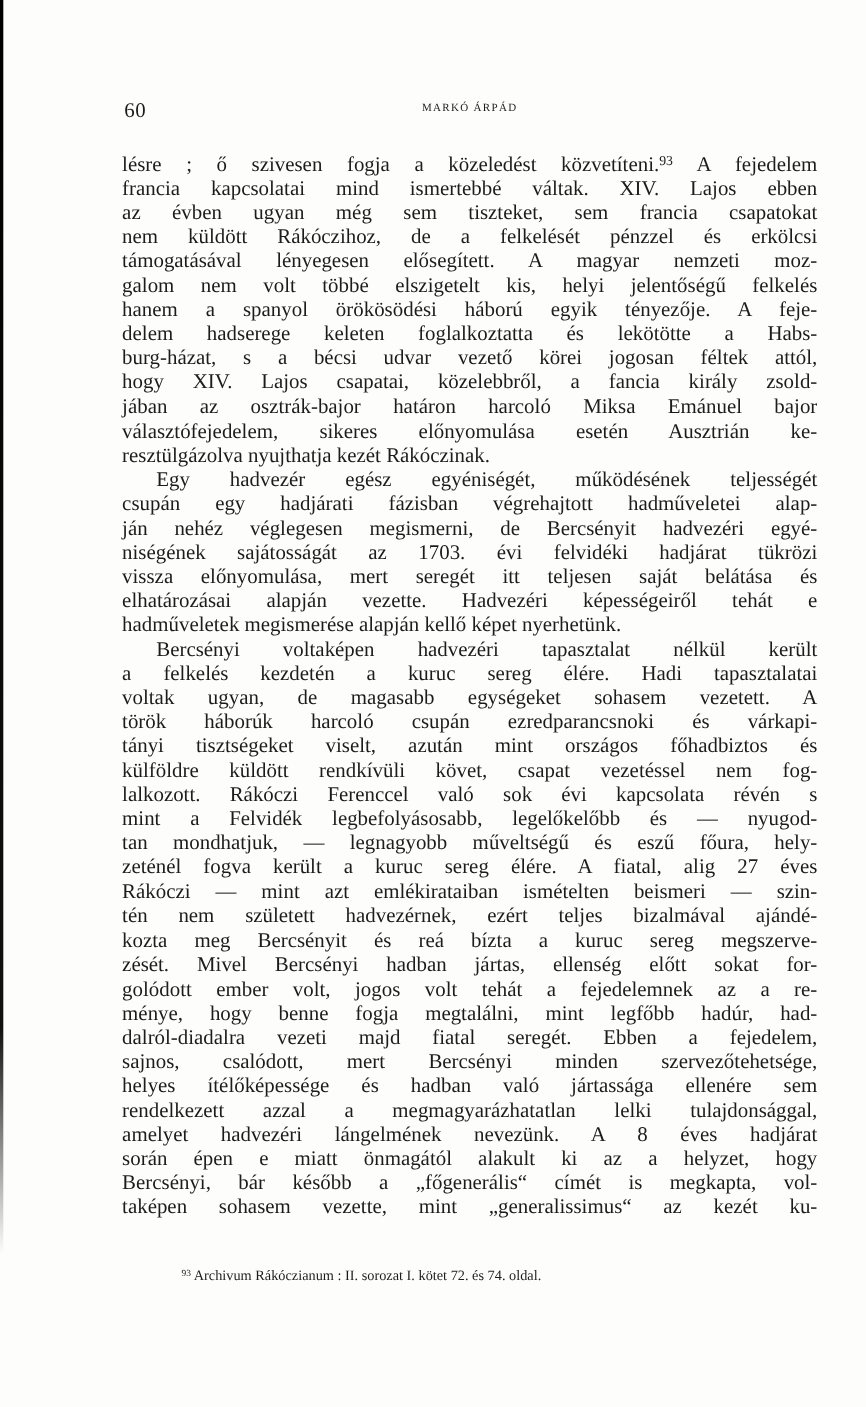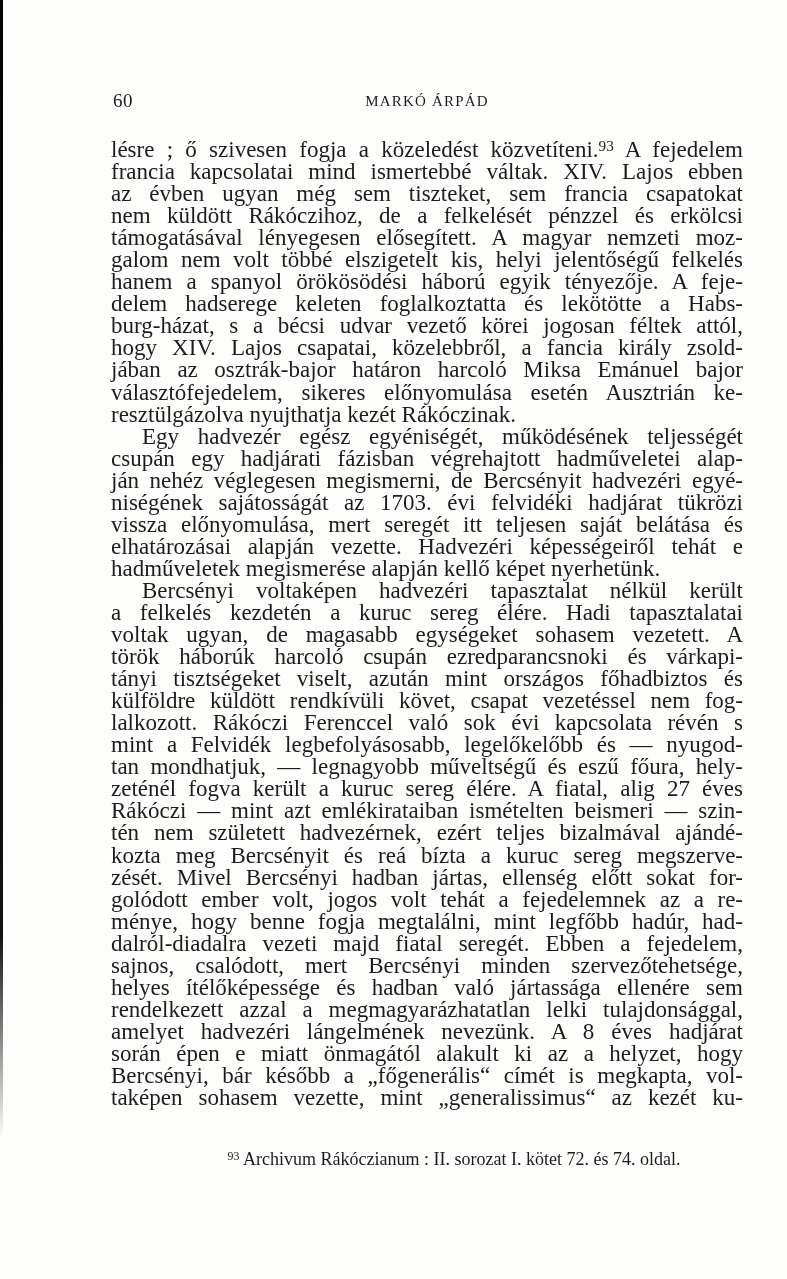--- a/index.html
+++ b/index.html
@@ -26,47 +26,47 @@
   }
   .running-head{
     position:absolute;left:111px;top:90px;width:632px;height:22px;
   }
   .page-num{
     position:absolute;left:2px;top:0;
     font-size:19px;letter-spacing:0.5px;text-align:center;
   }
   .head-title{
     display:block;text-align:center;
-    font-size:15px;letter-spacing:1.2px;
+    font-size:10px;letter-spacing:1.2px;
     padding-top:3px;
   }
   .body-text{
     position:absolute;left:111px;top:139px;width:632px;
-    font-size:23px;line-height:22.05px;
+    font-size:19px;line-height:22.05px;
   }
   .line{
     text-align:justify;
     text-align-last:justify;
   }
   .line.para-end{
     text-align-last:left;
   }
   .line.indent{
     text-indent:31px;
   }
   .italic{}
   .sup{
     font-size:0.66em;
     position:relative;top:-0.42em;
     line-height:0;
   }
   .footnote{
     position:absolute;left:165px;top:1150px;width:578px;
-    font-size:18px;line-height:19px;
-    text-align:center;
+    font-size:13px;line-height:19px;
+    text-align:left;
   }
 </style>
 </head>
 <body>
 
 <div class="page">
   <div class="scan-edge"></div>
 
   <header class="running-head">
     <span class="page-num">60</span>

